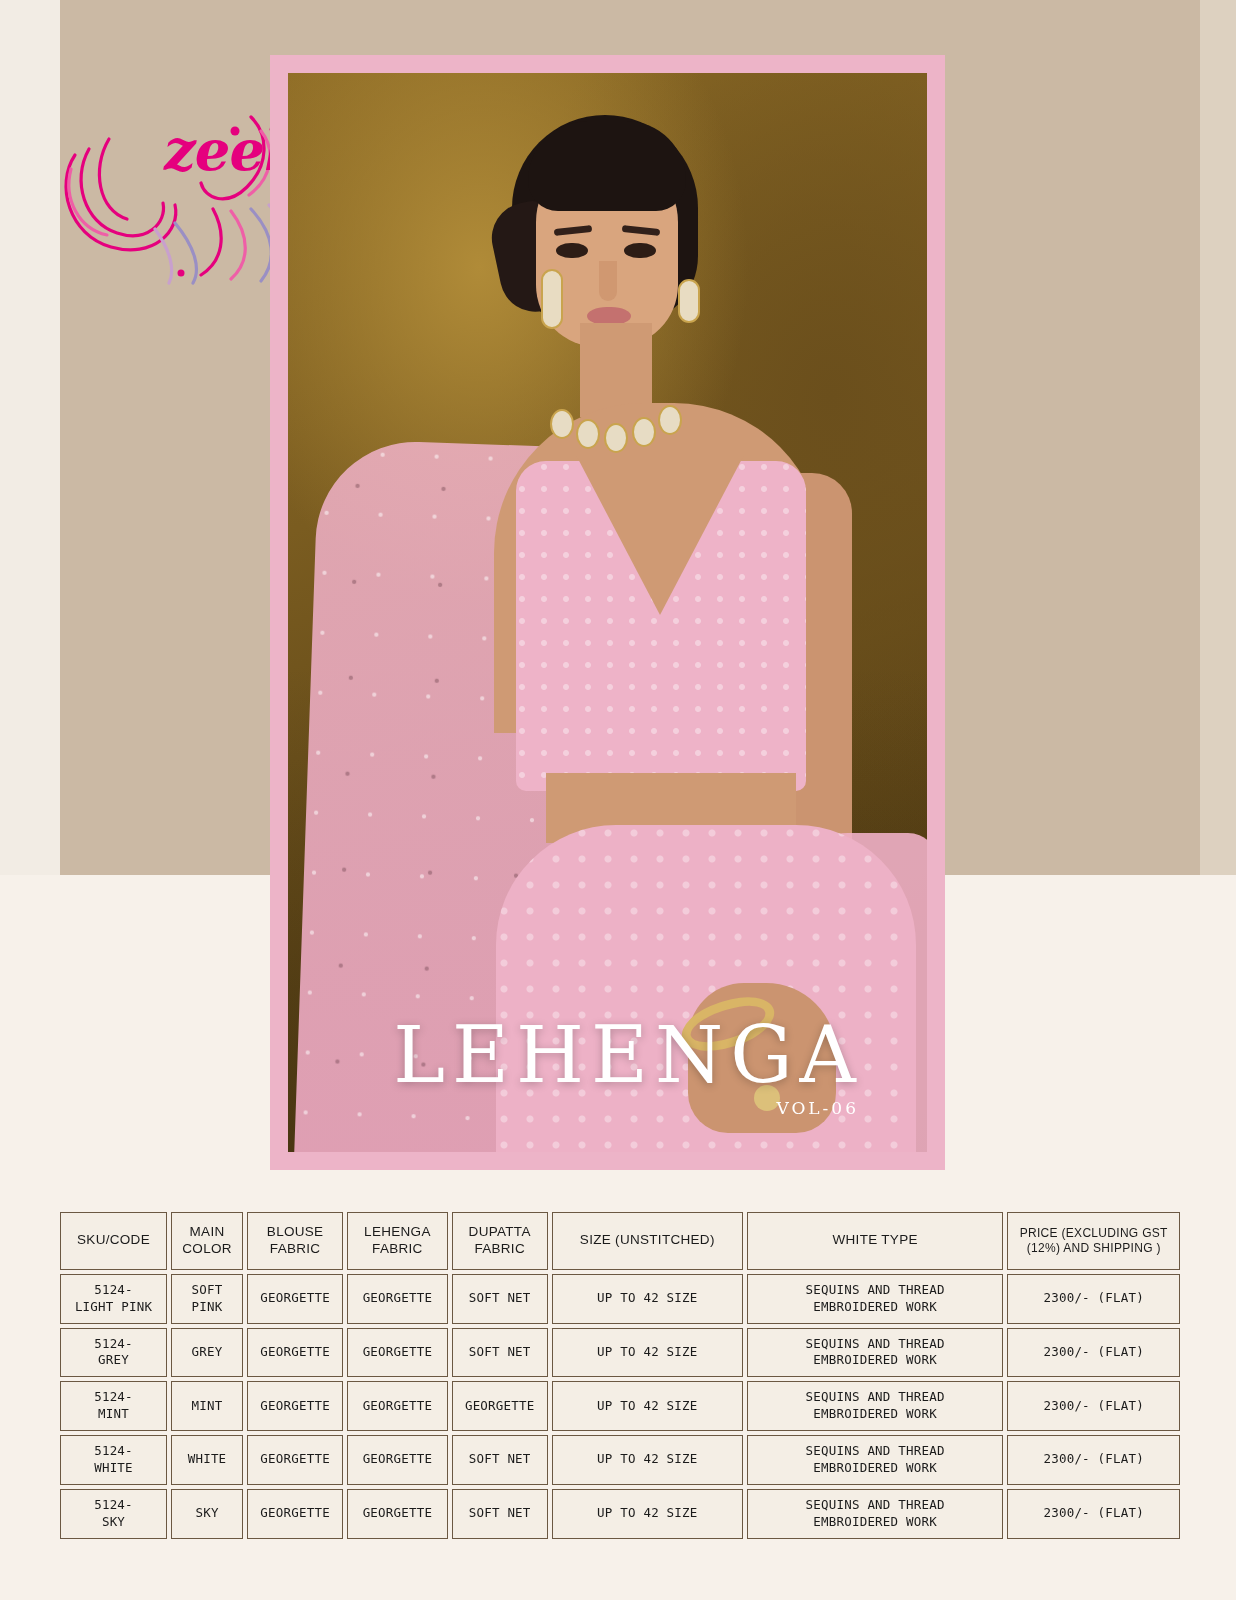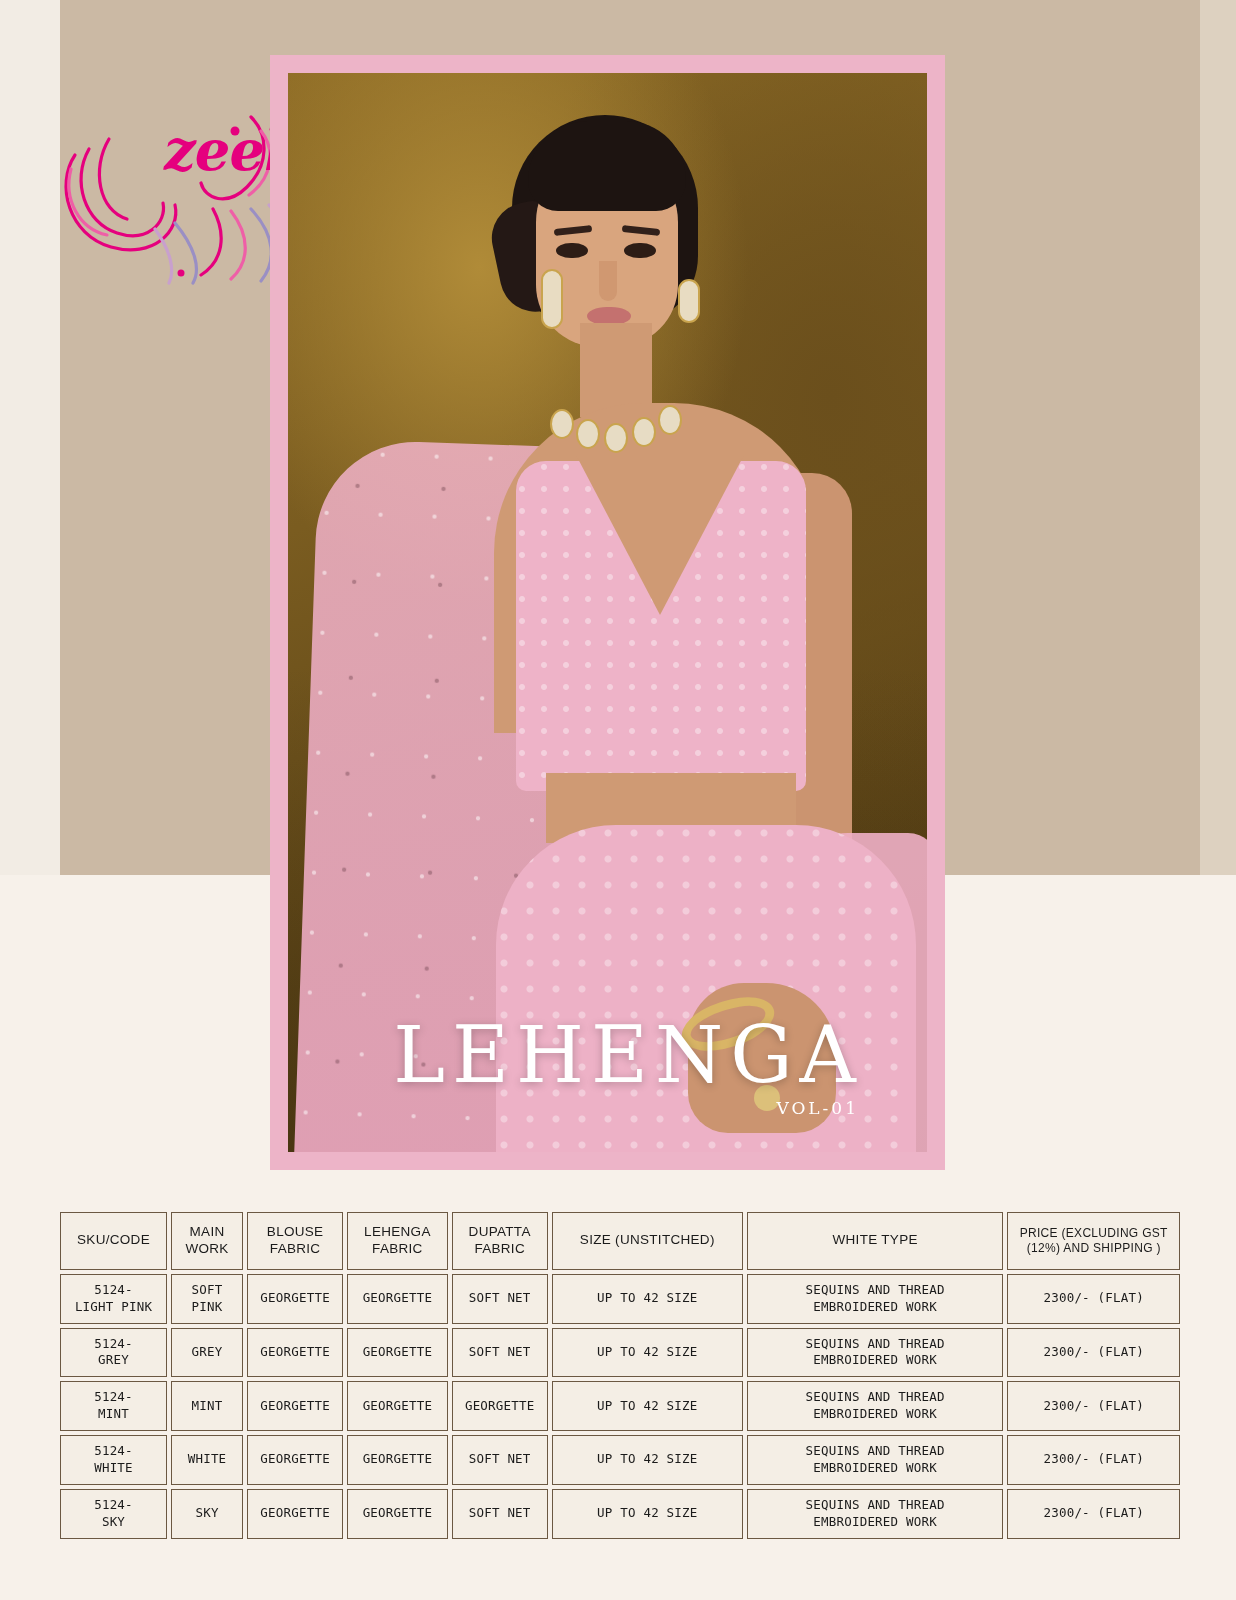--- a/index.html
+++ b/index.html
@@ -464,41 +464,41 @@
       <div class="m-dup-r"></div>
       <div class="m-skirt">
         <div class="m-skirt-tex"></div>
       </div>
       <div class="m-hand"></div>
       <div class="m-bangle"></div>
       <div class="m-ring"></div>
     </div>
 
     <div class="hero-title">LEHENGA</div>
-    <div class="hero-sub">VOL-01</div>
+    <div class="hero-sub">VOL-06</div>
   </div>
 </div>
 
 <div class="table-wrap">
   <table>
     <colgroup>
       <col class="c-sku">
         <col class="c-color">
         <col class="c-blouse">
         <col class="c-lehenga">
       <col class="c-dupatta">
         <col class="c-size">
         <col class="c-work">
         <col class="c-price">
     </colgroup>
     <thead>
       <tr>
         <th>SKU/CODE</th>
         <th style="white-space:pre-line">MAIN
-WORK</th>
+COLOR</th>
         <th style="white-space:pre-line">BLOUSE
 FABRIC</th>
         <th style="white-space:pre-line">LEHENGA
 FABRIC</th>
         <th style="white-space:pre-line">DUPATTA
 FABRIC</th>
         <th>SIZE (UNSTITCHED)</th>
         <th>WHITE TYPE</th>
         <th class="c-price-h">PRICE (EXCLUDING GST (12%) AND SHIPPING )</th>
       </tr>

